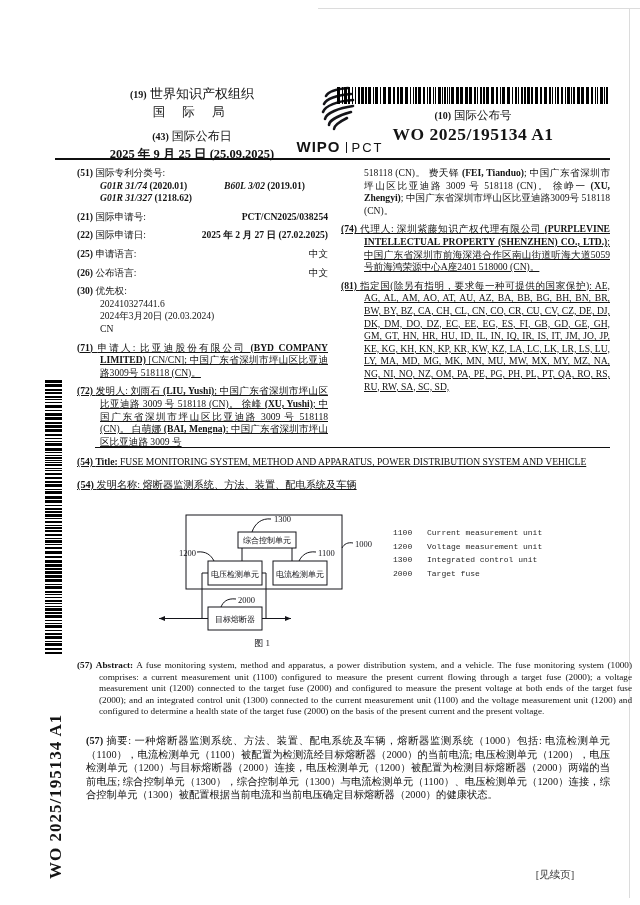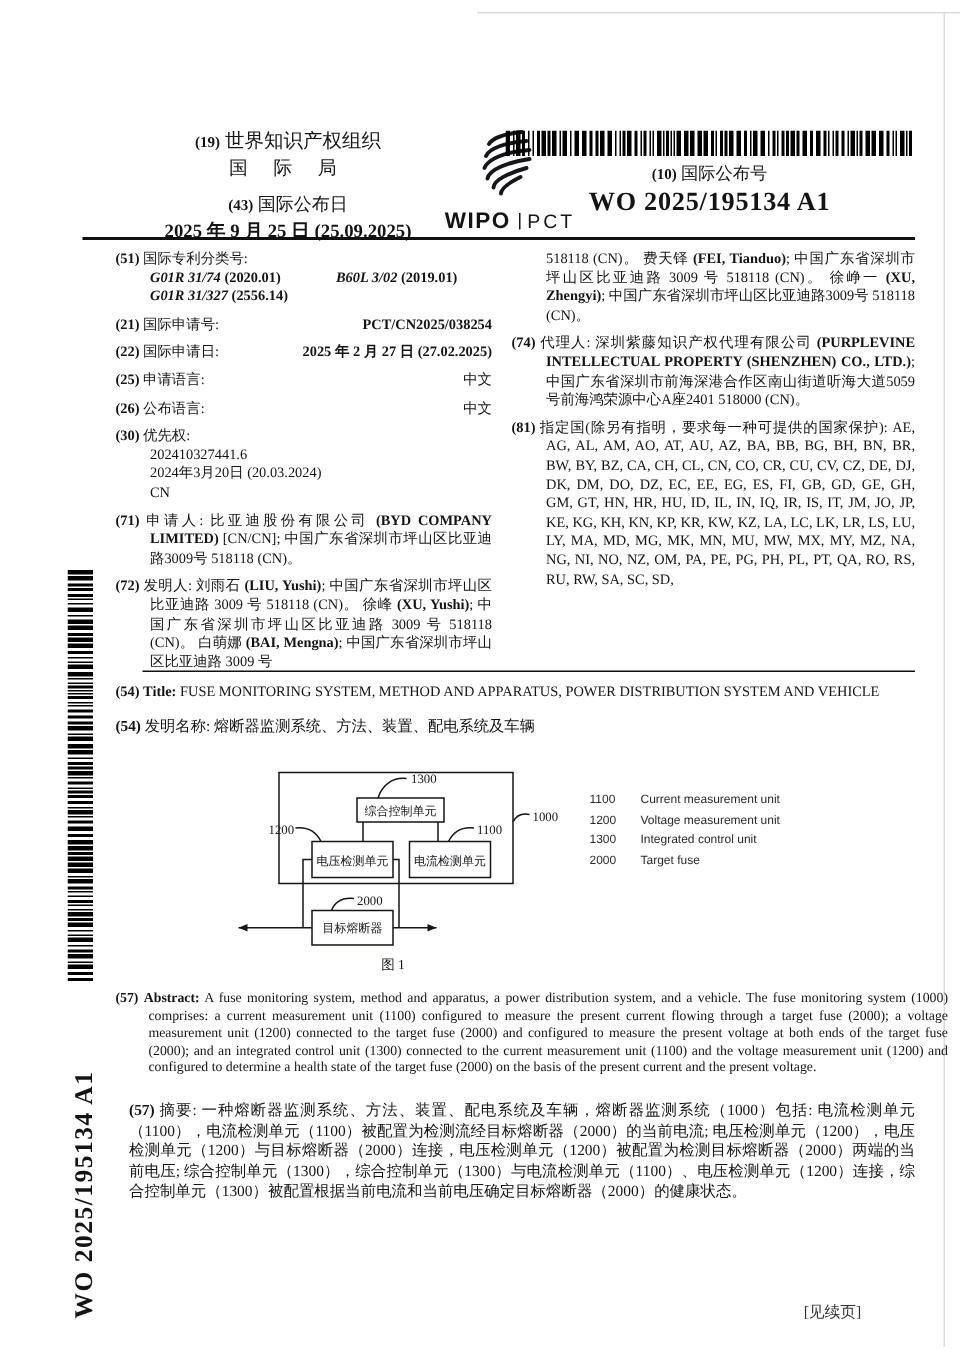--- a/index.html
+++ b/index.html
@@ -38,37 +38,37 @@
   .rule-thin{top:447px;left:95px;width:515px;height:1px;background:#101010;}
 
   
   .col{font-size:9.6px;line-height:12.6px;text-align:justify;}
   .col-left{top:167px;left:77px;width:251px;}
   .col-right{top:167px;left:341px;width:269px;}
   .entry{margin-bottom:6px;}
   .enum{font-weight:bold;}
   .kv{display:flex;justify-content:space-between;}
   .eval-b{font-weight:bold;}
-  .hang{margin:0 0 6px 0;padding-left:23px;text-indent:-23px;}
+  .hang{margin:0 0 6px 0;padding-left:23px;text-indent:-23px;text-decoration:underline;}
   .cont{margin:0 0 6px 0;padding-left:23px;text-indent:0;}
   .ipc-codes{padding-left:23px;}
   .ipc-row{display:flex;}
   .ipc-item{width:124px;flex:none;}
   .ipc-code{font-style:italic;font-weight:bold;}
   .ipc-ver{font-weight:bold;}
   .pri-row{display:flex;justify-content:flex-end;padding-left:23px;font-weight:normal;flex-direction:column;}
 
   
   .title-en{top:456px;left:77px;width:533px;font-size:9.6px;line-height:12px;}
   .title-zh{top:479px;left:77px;width:533px;font-size:10.2px;line-height:12px;}
 
   
   .fig{top:506px;left:150px;}
   .fig text{font-family:"Liberation Serif","DejaVu Serif",serif;fill:#15151a;}
-  .legend{top:526px;left:393px;width:180px;font-family:Liberation Sans, sans-serif;
+  .legend{top:526px;left:393px;width:180px;font-family:Liberation Mono, monospace;
           font-size:8px;line-height:13.5px;color:#2a2a2a;}
   .lref{display:inline-block;width:34px;}
 
   
   .abstract-en{top:651px;left:77px;width:533px;font-size:9.2px;line-height:11.5px;text-align:justify;
                padding-left:22px;text-indent:-22px;}
   .abstract-zh{top:724px;left:86px;width:524px;font-size:10.3px;line-height:13.4px;text-align:justify;}
 
   
   .barcode-v{left:45px;top:380px;width:17px;height:274px;display:flex;flex-direction:column;align-items:stretch;overflow:hidden;}
@@ -197,21 +197,21 @@
 
   <div class="abs col col-left">
     <div class="entry">
       <div><span class="enum">(51)</span> <span>国际专利分类号:</span></div>
       <div class="ipc-codes">
         <div class="ipc-row">
           <span class="ipc-item"><span class="ipc-code">G01R 31/74</span> <span class="ipc-ver">(2020.01)</span></span>
           <span class="ipc-item"><span class="ipc-code">B60L 3/02</span> <span class="ipc-ver">(2019.01)</span></span>
         </div>
         <div class="ipc-row">
-          <span class="ipc-item"><span class="ipc-code">G01R 31/327</span> <span class="ipc-ver">(2556.14)</span></span>
+          <span class="ipc-item"><span class="ipc-code">G01R 31/327</span> <span class="ipc-ver">(1218.62)</span></span>
         </div>
       </div>
     </div>
 
     <div class="entry kv">
       <span><span class="enum">(21)</span> <span>国际申请号:</span></span>
       <span class="eval-b">PCT/CN2025/038254</span>
     </div>
 
     <div class="entry kv">

